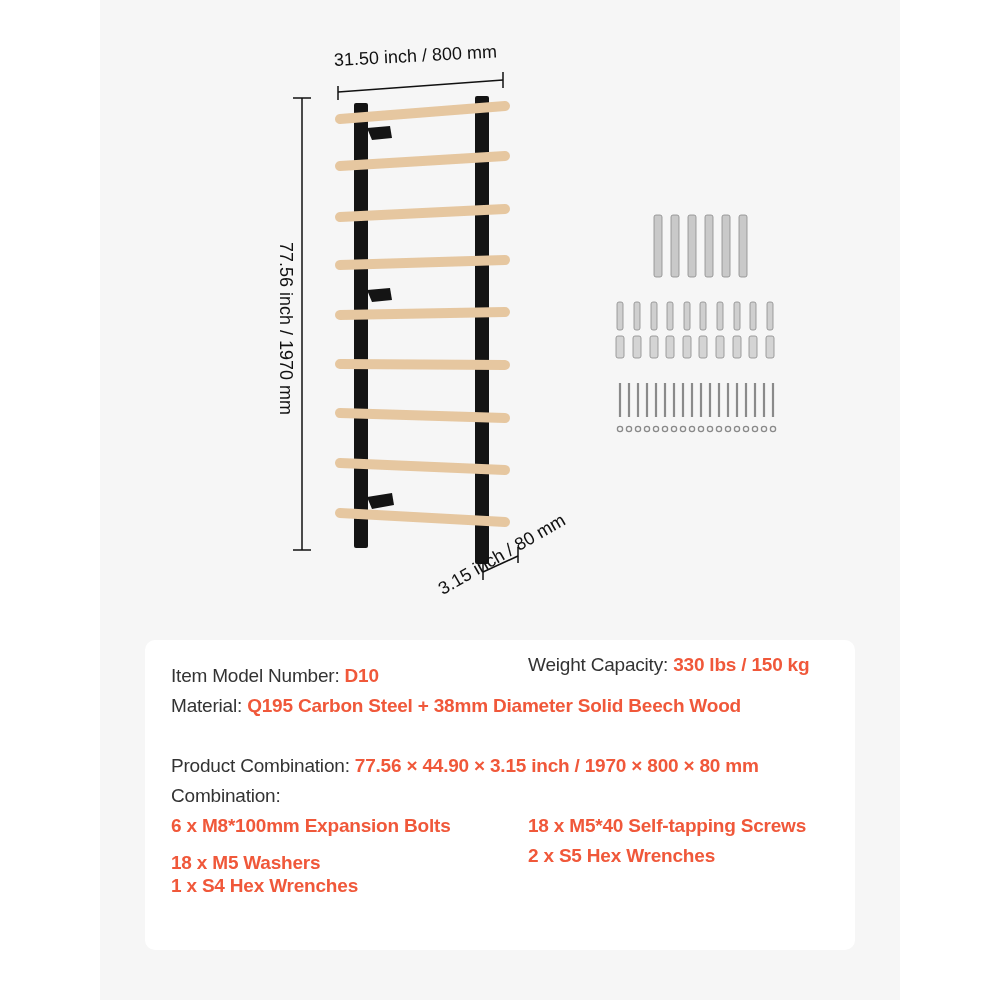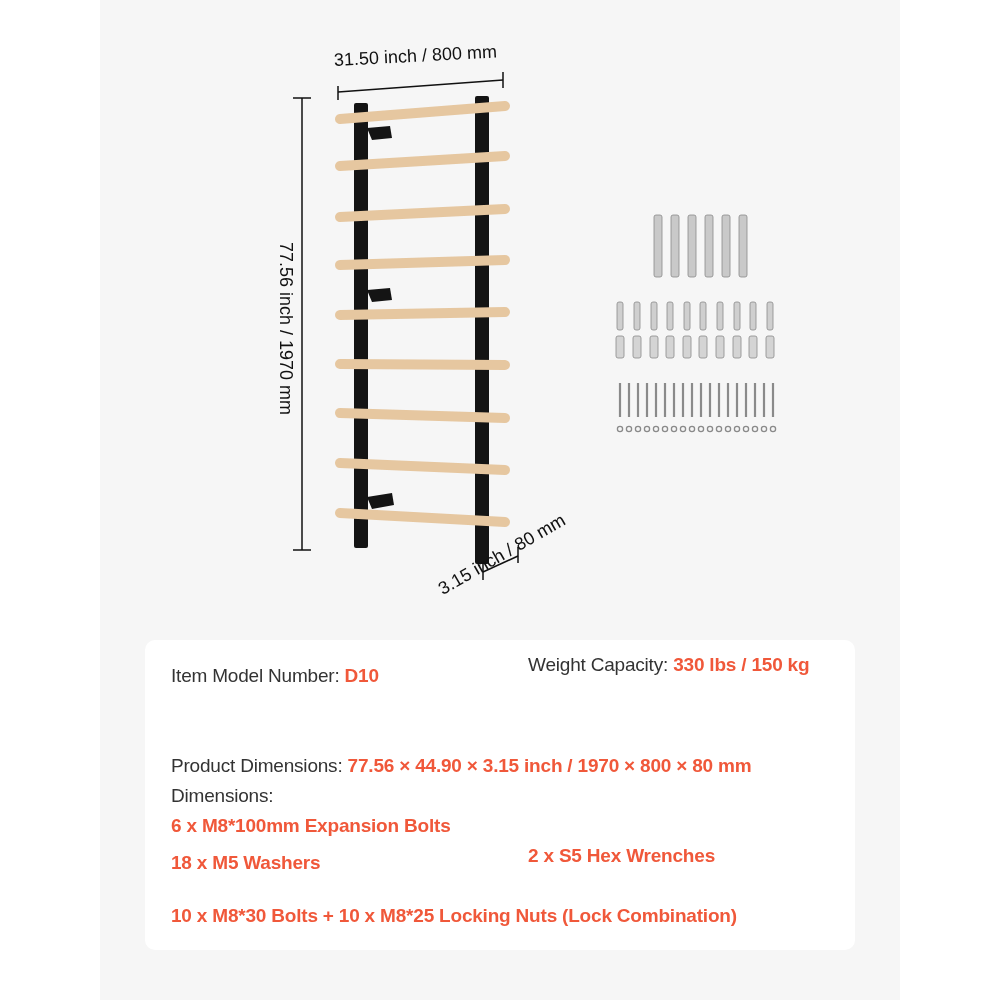--- a/index.html
+++ b/index.html
@@ -168,21 +168,25 @@
   <div class="dim-label dim-depth">3.15 inch / 80 mm</div>
 </div>
 
 <div class="spec-panel">
   <div class="spec-line" style="top:24px;">
     <span class="label">Item Model Number: </span><span class="value">D10</span>
   </div>
   <div class="spec-line col2" style="top:13px;">
     <span class="label">Weight Capacity: </span><span class="value">330 lbs / 150 kg</span>
   </div>
+  <div class="spec-line" style="top:54px;">
+    <span class="label">Material: </span><span class="value">Q195 Carbon Steel + 38mm Diameter Solid Beech Wood</span>
+  </div>
   <div class="spec-line" style="top:114px;">
-    <span class="label">Product Dimensions: </span><span class="value">77.56 × 44.90 × 3.15 inch / 1970 × 800 × 80 mm</span>
+    <span class="label">Product Combination: </span><span class="value">77.56 × 44.90 × 3.15 inch / 1970 × 800 × 80 mm</span>
   </div>
-  <div class="spec-line" style="top:144px;">Dimensions:</div>
+  <div class="spec-line" style="top:144px;">Combination:</div>
   <div class="spec-line acc" style="top:174px;">6 x M8*100mm Expansion Bolts</div>
+  <div class="spec-line acc col2" style="top:174px;">18 x M5*40 Self-tapping Screws</div>
   <div class="spec-line acc" style="top:211px;">18 x M5 Washers</div>
   <div class="spec-line acc col2" style="top:204px;">2 x S5 Hex Wrenches</div>
-  <div class="spec-line acc" style="top:264px;">10 x M8*30 Bolts + 10 x M8*25 Locking Nuts (Lock Combination)</div>
+  <div class="spec-line acc" style="top:234px;">1 x S4 Hex Wrenches</div>
 </div>
 
 </body></html>

